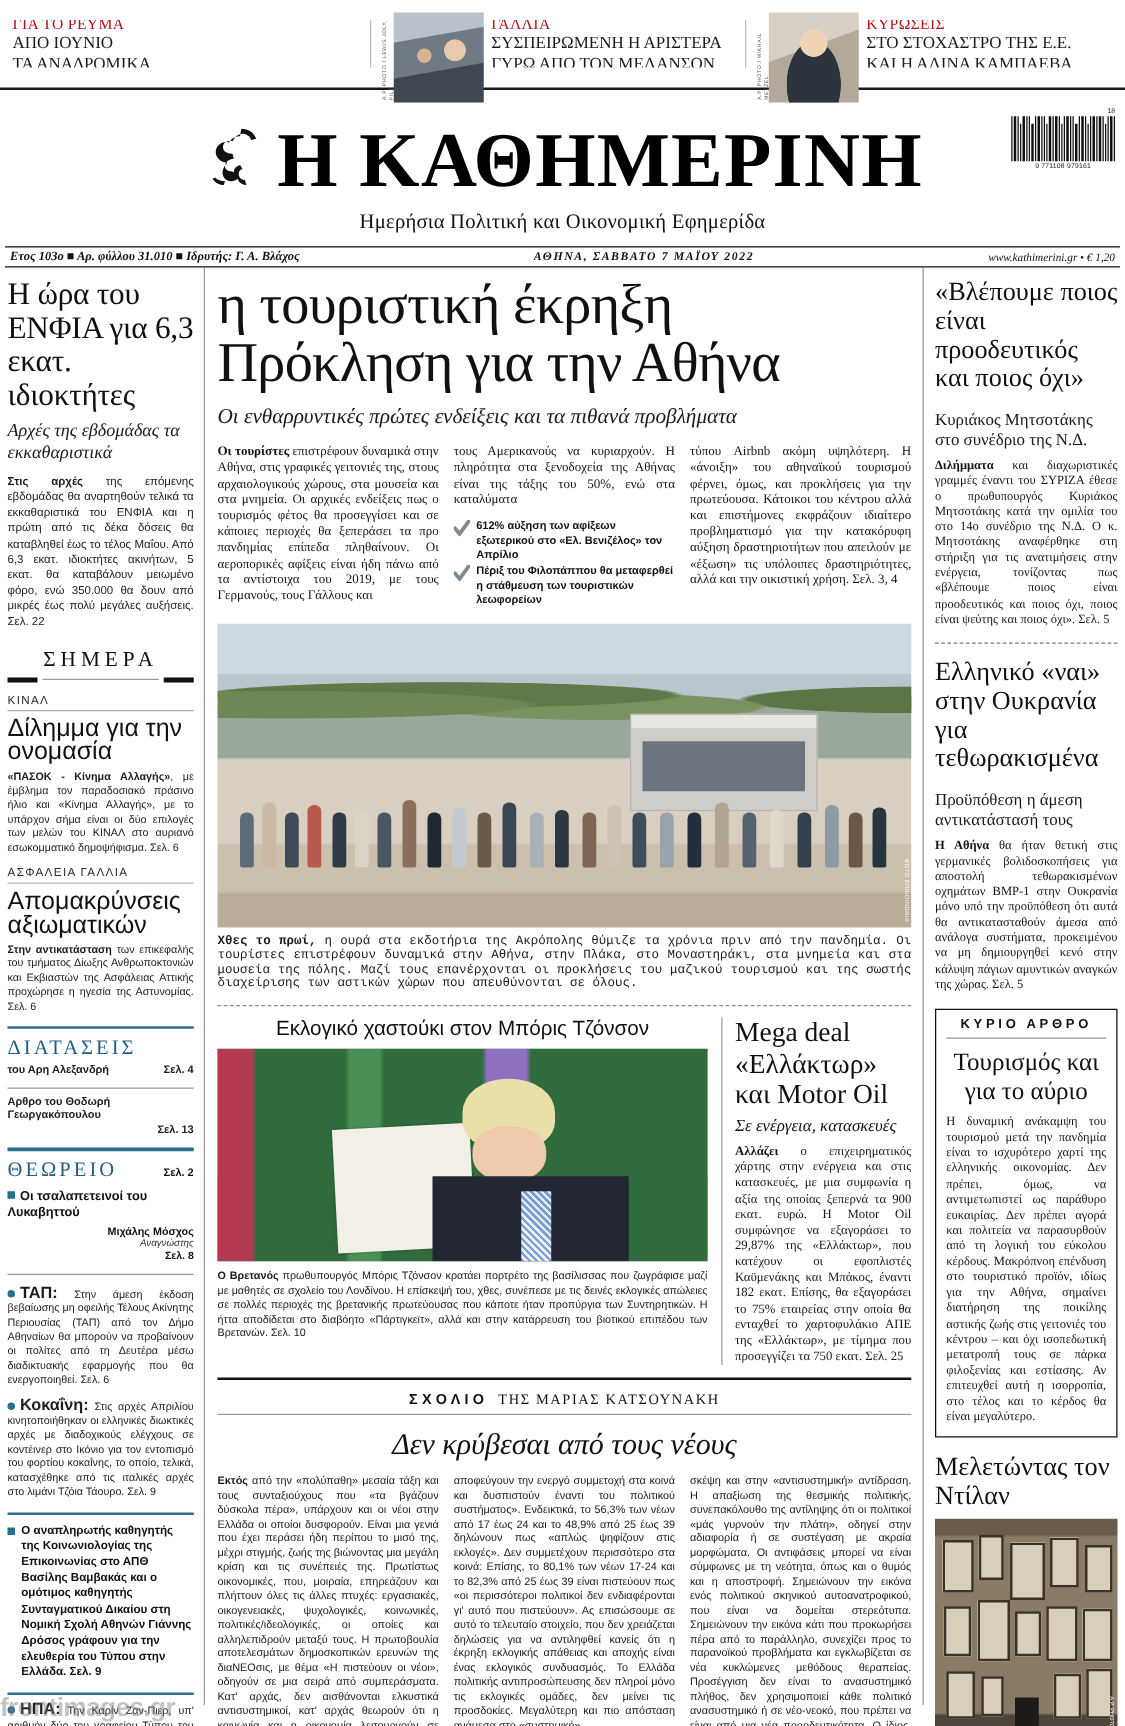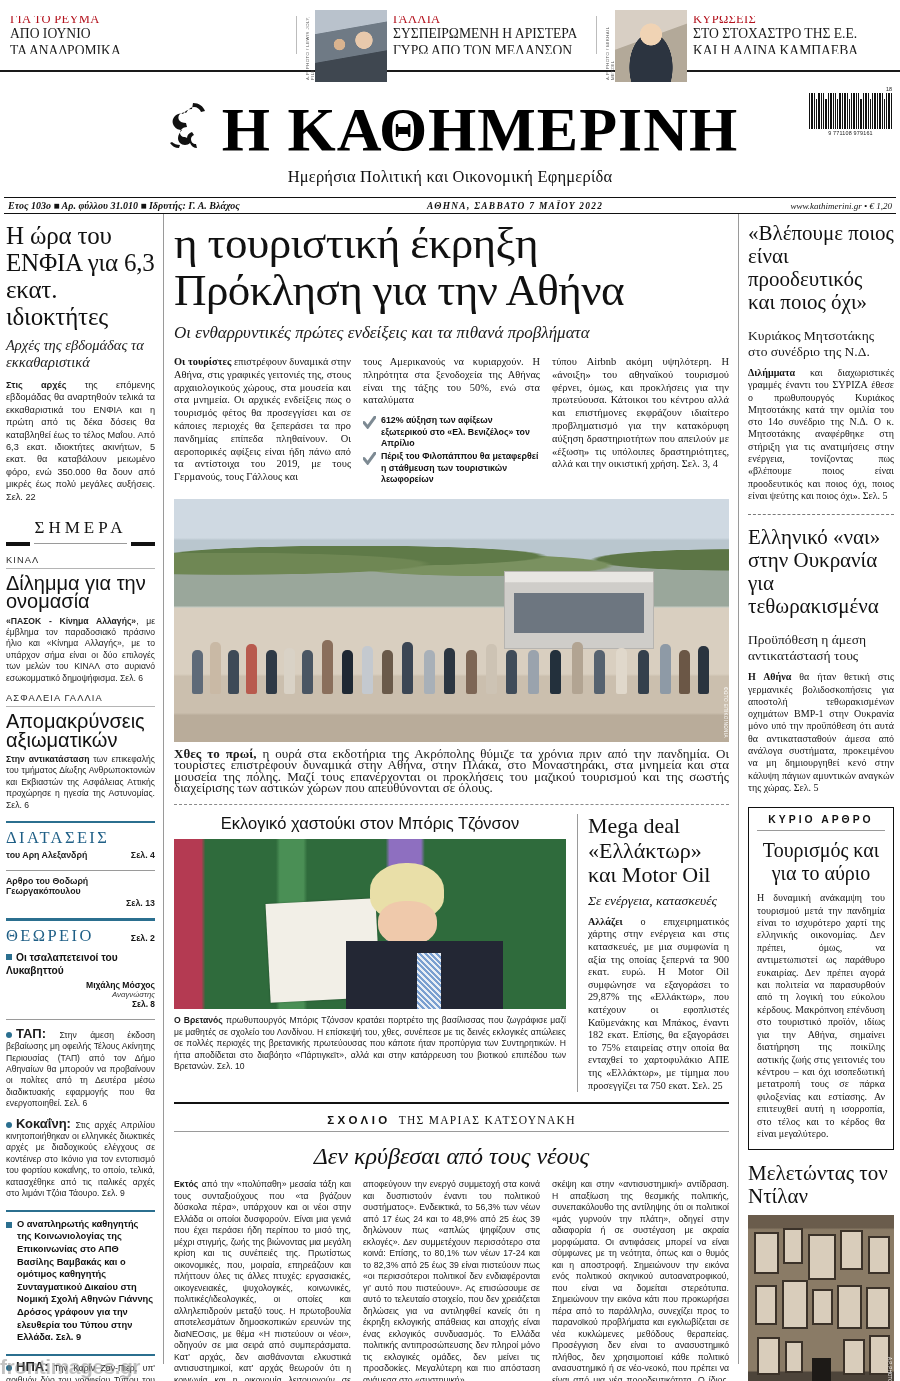--- a/index.html
+++ b/index.html
@@ -251,21 +251,21 @@
       radial-gradient(ellipse at 34% 62%, #7a9160 0 15%, transparent 16%),
       radial-gradient(ellipse at 62% 55%, #5c7545 0 17%, transparent 18%),
       radial-gradient(ellipse at 82% 58%, #6d8a52 0 19%, transparent 20%),
       radial-gradient(ellipse at 95% 64%, #55703f 0 16%, transparent 17%);
   }
   .photo-main .crowd { position: absolute; left: 0; bottom: 48px; width: 100%; height: 98px; }
   .photo-main .crowd span {
     position: absolute; bottom: 0; width: 11px; height: 44px; border-radius: 5px 5px 2px 2px;
   }
   .photo-cap {
-    font-family: Liberation Serif, serif; font-size: 13px;
+    font-family: Liberation Mono, monospace; font-size: 10px;
     line-height: 11.4px; margin-top: 6px; color: #1a1a1a; text-align: justify;
   }
   .photo-cap b { font-weight: bold; }
   .photo-credit {
     writing-mode: vertical-rl; position: absolute; right: 1px; bottom: 4px;
     font-family: "Liberation Sans", sans-serif; font-size: 4.6px;
     letter-spacing: .4px; color: #fff;
   }
 
   .dashed-sep { border-top: 1px dashed #8a8a8a; margin: 11px 0 9px; }

